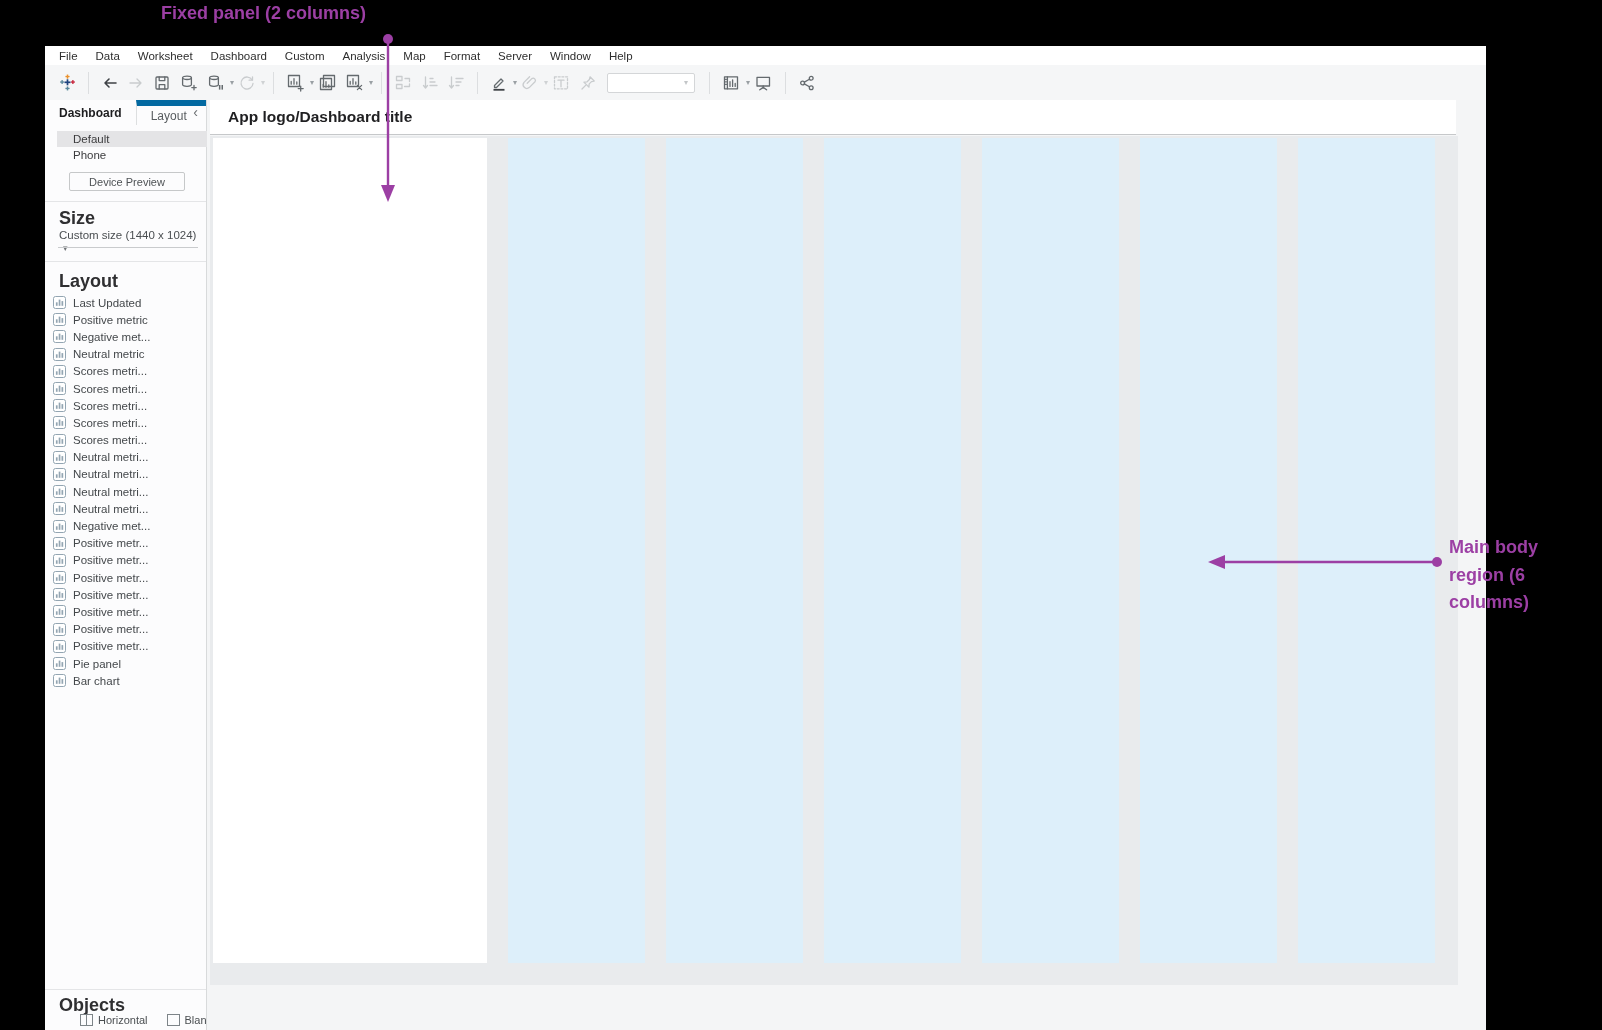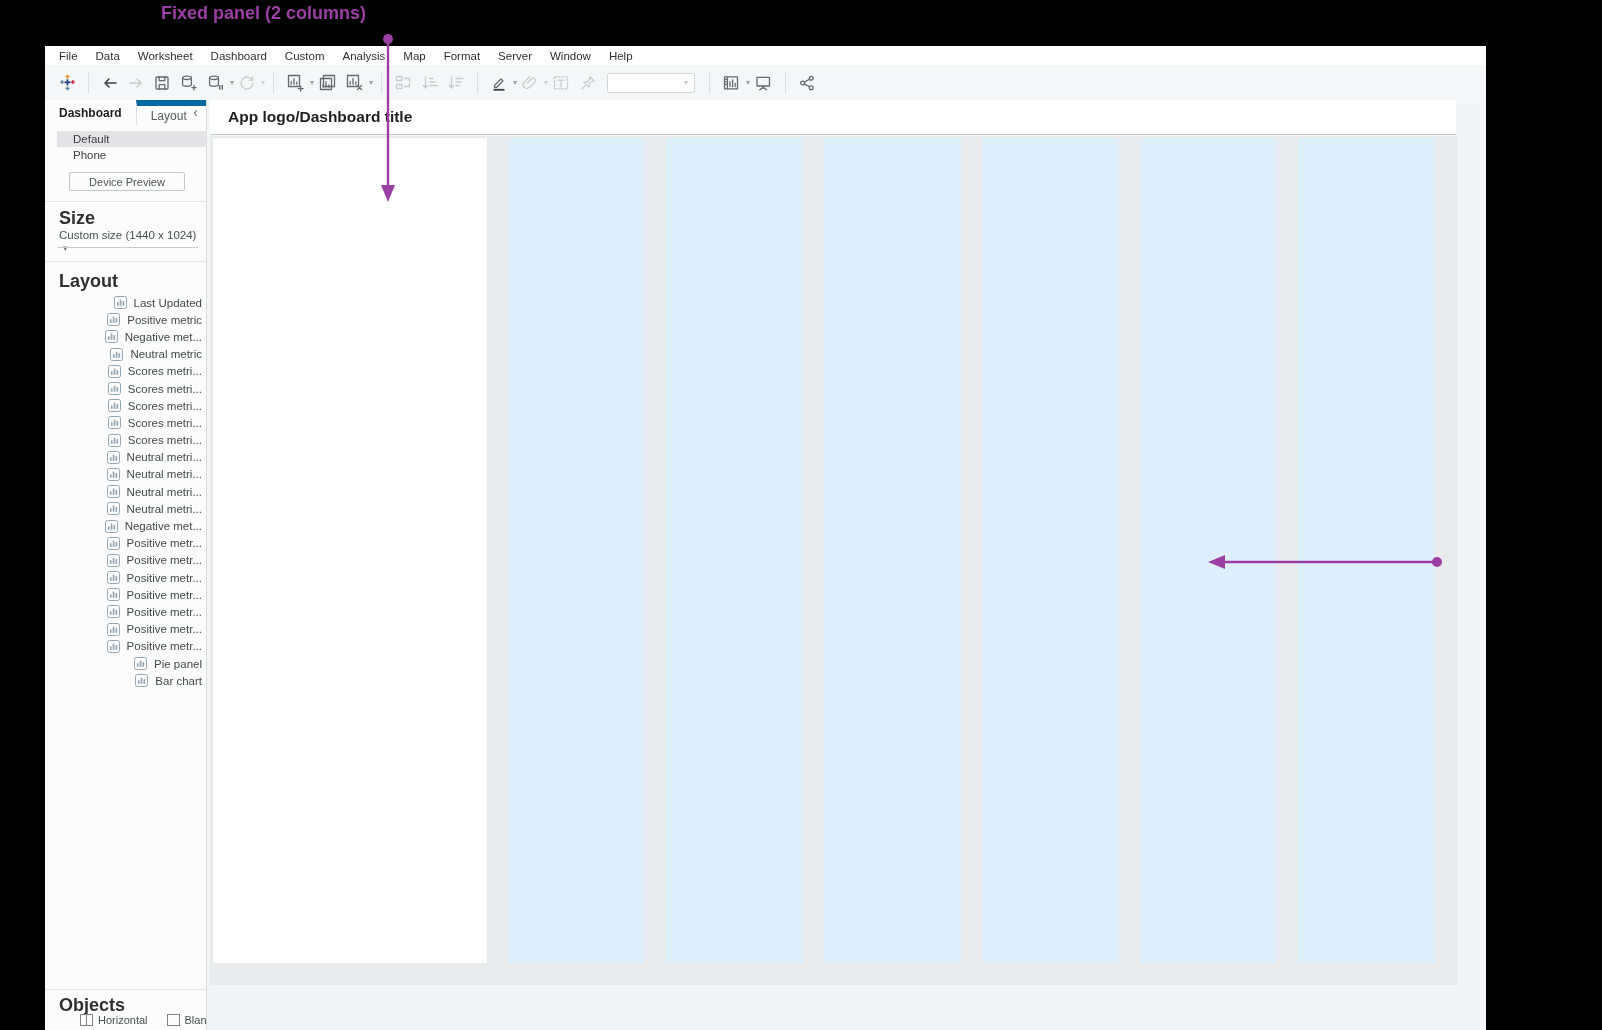--- a/index.html
+++ b/index.html
@@ -45,21 +45,21 @@
   .device-row.selected { background:#e4e4e6; }
   .btn-device { position:absolute; left:24px; top:72px; width:116px; height:19px; background:#fcfcfd;
                 border:1px solid #c6c8c9; border-radius:2px; font-size:11px; color:#4e5255;
                 display:flex; align-items:center; justify-content:center; }
   .side-divider { position:absolute; left:0; width:161px; height:1px; background:#e4e5e7; }
   .sec-head { position:absolute; left:14px; font-size:18px; font-weight:bold; color:#2f2f31; }
   .size-value { position:absolute; left:14px; top:129px; font-size:11.5px; color:#4a4e51; }
   .size-value .caret { font-size:9px; color:#6d7174; margin-left:4px; }
   .size-underline { position:absolute; left:13px; top:147px; width:140px; height:1px; background:#c9cbcd; }
 
-  .sheet-list { position:absolute; left:14px; top:194px; right:4px; display:flex; flex-direction:column;align-items:flex-end; }
+  .sheet-list { position:absolute; left:8px; top:194px; right:4px; display:flex; flex-direction:column; }
   .sheet-row { display:flex; align-items:center; height:17.2px; gap:7px; }
   .sheet-row span { font-size:11.5px; color:#44484b; white-space:nowrap; }
 
   .obj-row { position:absolute; left:15px; top:914px; display:flex; align-items:center; gap:5px;padding-left:20px; }
   .obj-item { display:flex; align-items:center; gap:5px; margin-right:14px; }
   .obj-item span { font-size:11px; color:#4a4e51; }
 
   
   .canvas { position:absolute; left:162px; top:54px; width:1279px; height:930px; background:#f4f5f6; }
   .dash-header { position:absolute; left:3px; top:0; width:1246px; height:35px; background:#fff;
@@ -570,20 +570,21 @@
           <div class="body-col"></div>
           <div class="body-col"></div>
           <div class="body-col"></div>
           <div class="body-col"></div>
           <div class="body-col"></div>
         </div>
     </div>
   </div>
 
   <div class="ann ann-top">Fixed panel (2 columns)</div>
+  <div class="ann ann-right">Main body region (6 columns)</div>
 
   <svg class="overlay" width="1602" height="1030" viewBox="0 0 1602 1030">
     <g>
       <circle cx="388" cy="39" r="5" fill="var(--accent,#9c3fa4)"></circle>
       <line x1="388" y1="43" x2="388" y2="186" stroke="var(--accent,#9c3fa4)" stroke-width="2.4"></line>
       <polygon points="381,185 395,185 388,202" fill="var(--accent,#9c3fa4)"></polygon>
     </g>
     <g>
       <circle cx="1437" cy="562" r="5" fill="var(--accent,#9c3fa4)"></circle>
       <line x1="1433" y1="562" x2="1224" y2="562" stroke="var(--accent,#9c3fa4)" stroke-width="2.4"></line>

